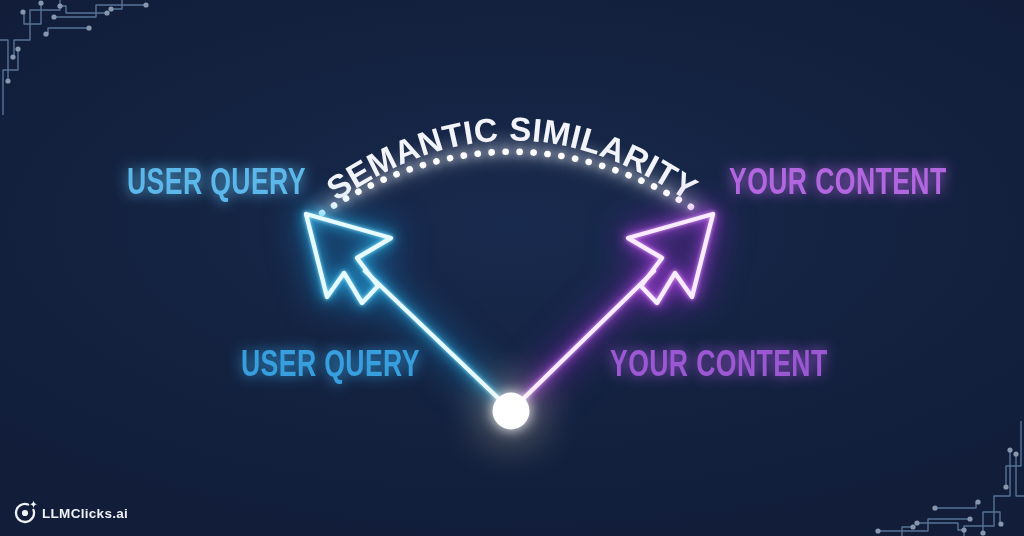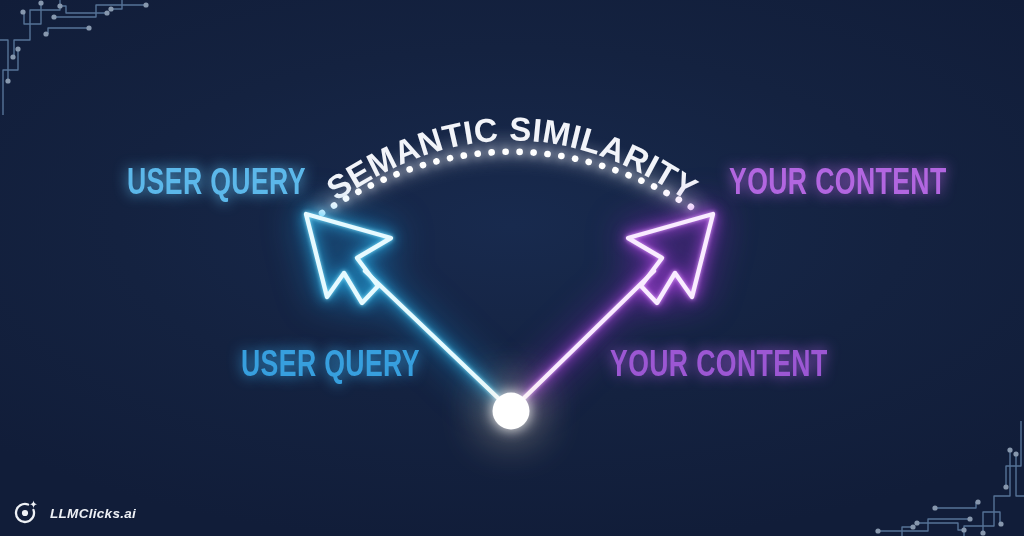--- a/index.html
+++ b/index.html
@@ -18,21 +18,21 @@
   .curve-title{
     font-family:"Liberation Sans", sans-serif;font-weight:700;font-size:33px;letter-spacing:.5px;
   }
   .haze{filter:blur(6px);}
   .dots{filter:drop-shadow(0 0 4px rgba(255,255,255,.85)) drop-shadow(0 0 10px rgba(255,255,255,.45));}
   .arrow-cyan{filter:drop-shadow(0 0 2px #7fe2ff) drop-shadow(0 0 7px #2cc0f8) drop-shadow(0 0 18px rgba(26,164,242,.75));}
   .arrow-purple{filter:drop-shadow(0 0 2px #e09bff) drop-shadow(0 0 7px #c44df5) drop-shadow(0 0 18px rgba(168,38,234,.75));}
   .origin{filter:drop-shadow(0 0 7px #ffffff) drop-shadow(0 0 24px rgba(255,238,205,.85));}
   .circuit{opacity:.62;}
   #logo{
-    position:absolute;left:12px;top:500px;display:flex;align-items:center;gap:12px;font-style:italic;
+    position:absolute;left:12px;top:500px;display:flex;align-items:center;gap:4px;
   }
   #logo .logo-text{color:#eef1f6;font-size:13.5px;font-weight:700;letter-spacing:.3px;}
 </style>
 </head>
 <body>
 
 <div id="canvas">
 
   <svg width="1024" height="536" viewBox="0 0 1024 536">
 

